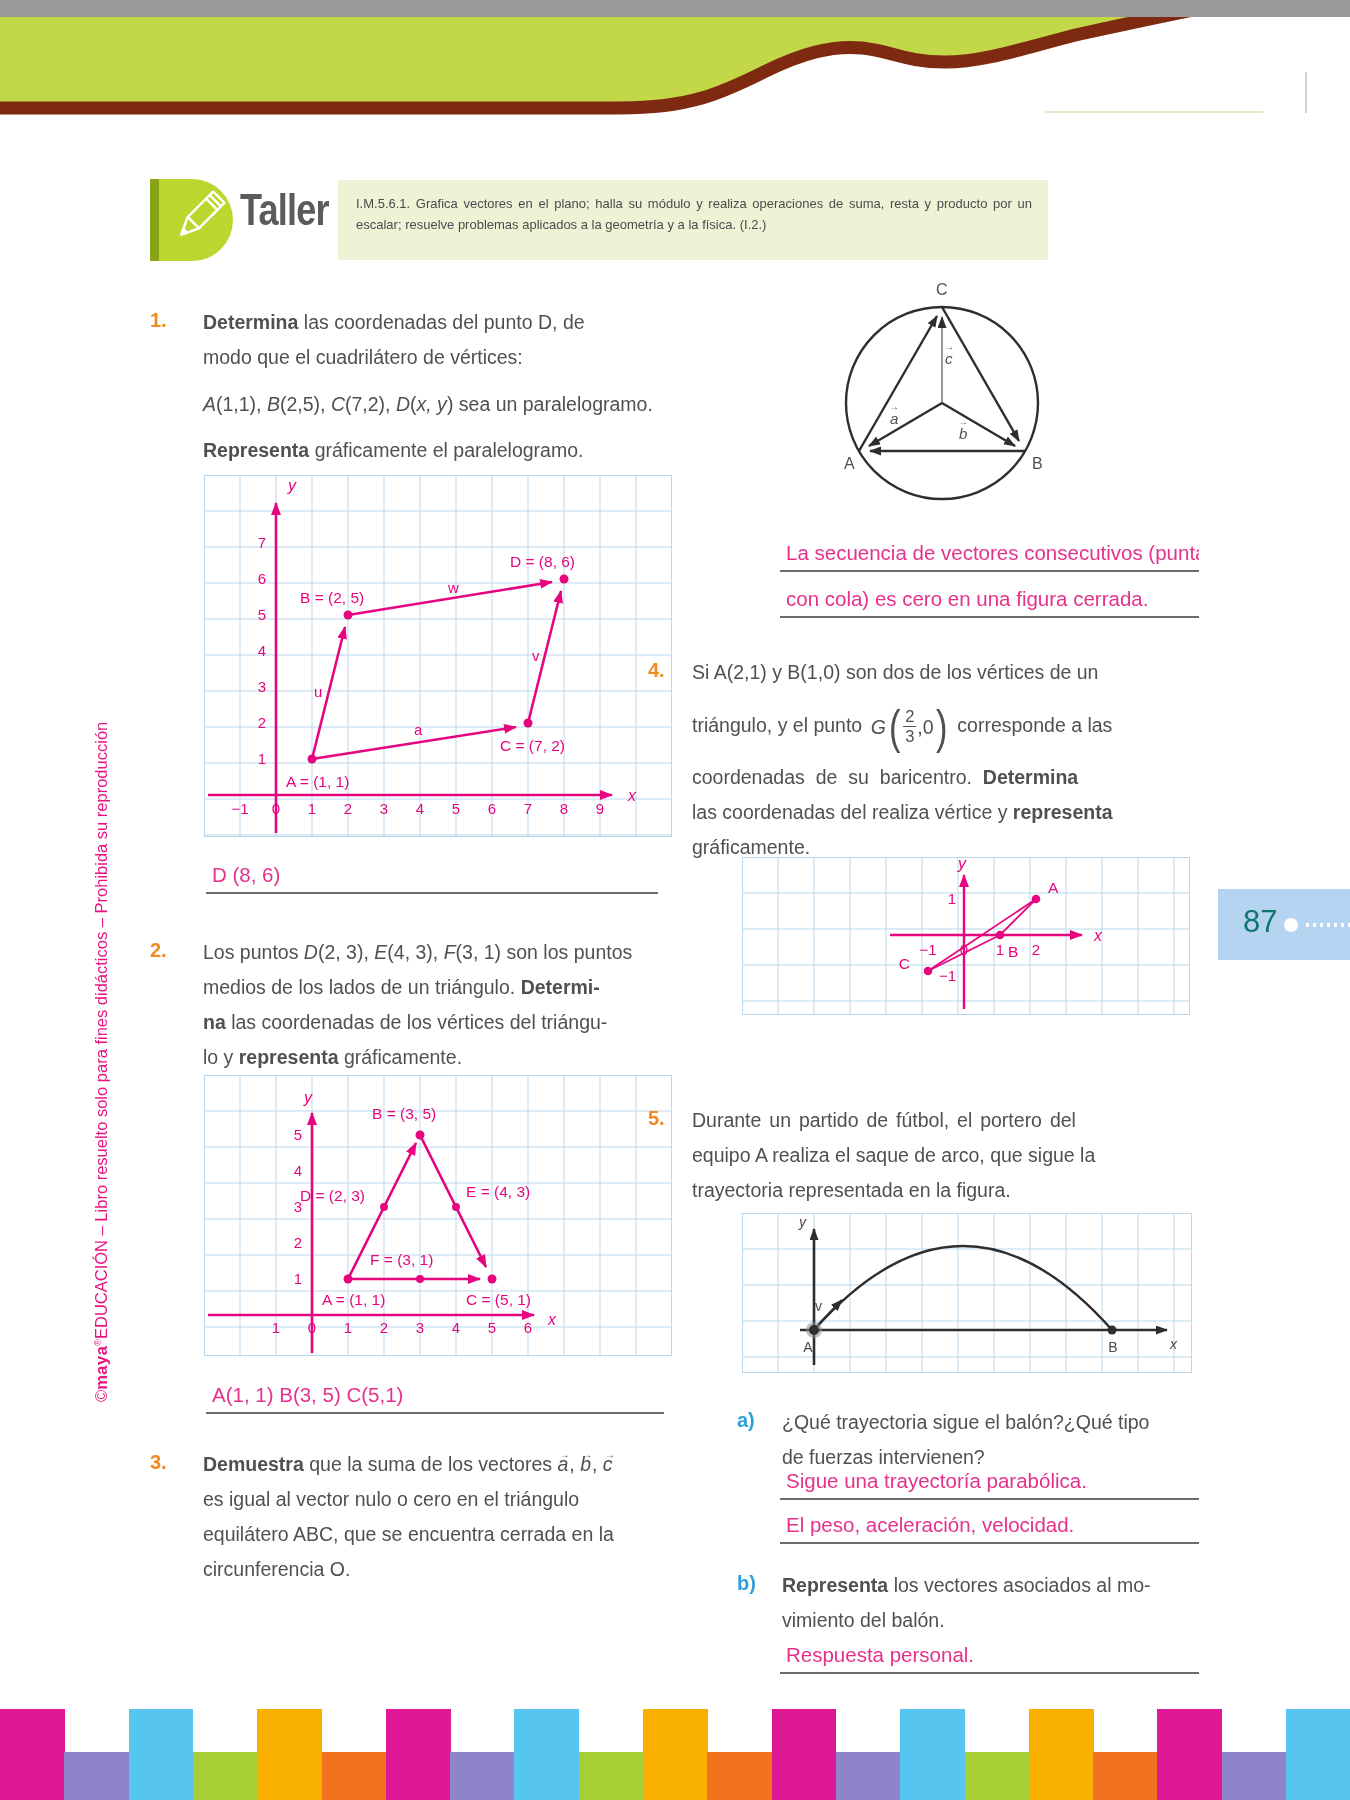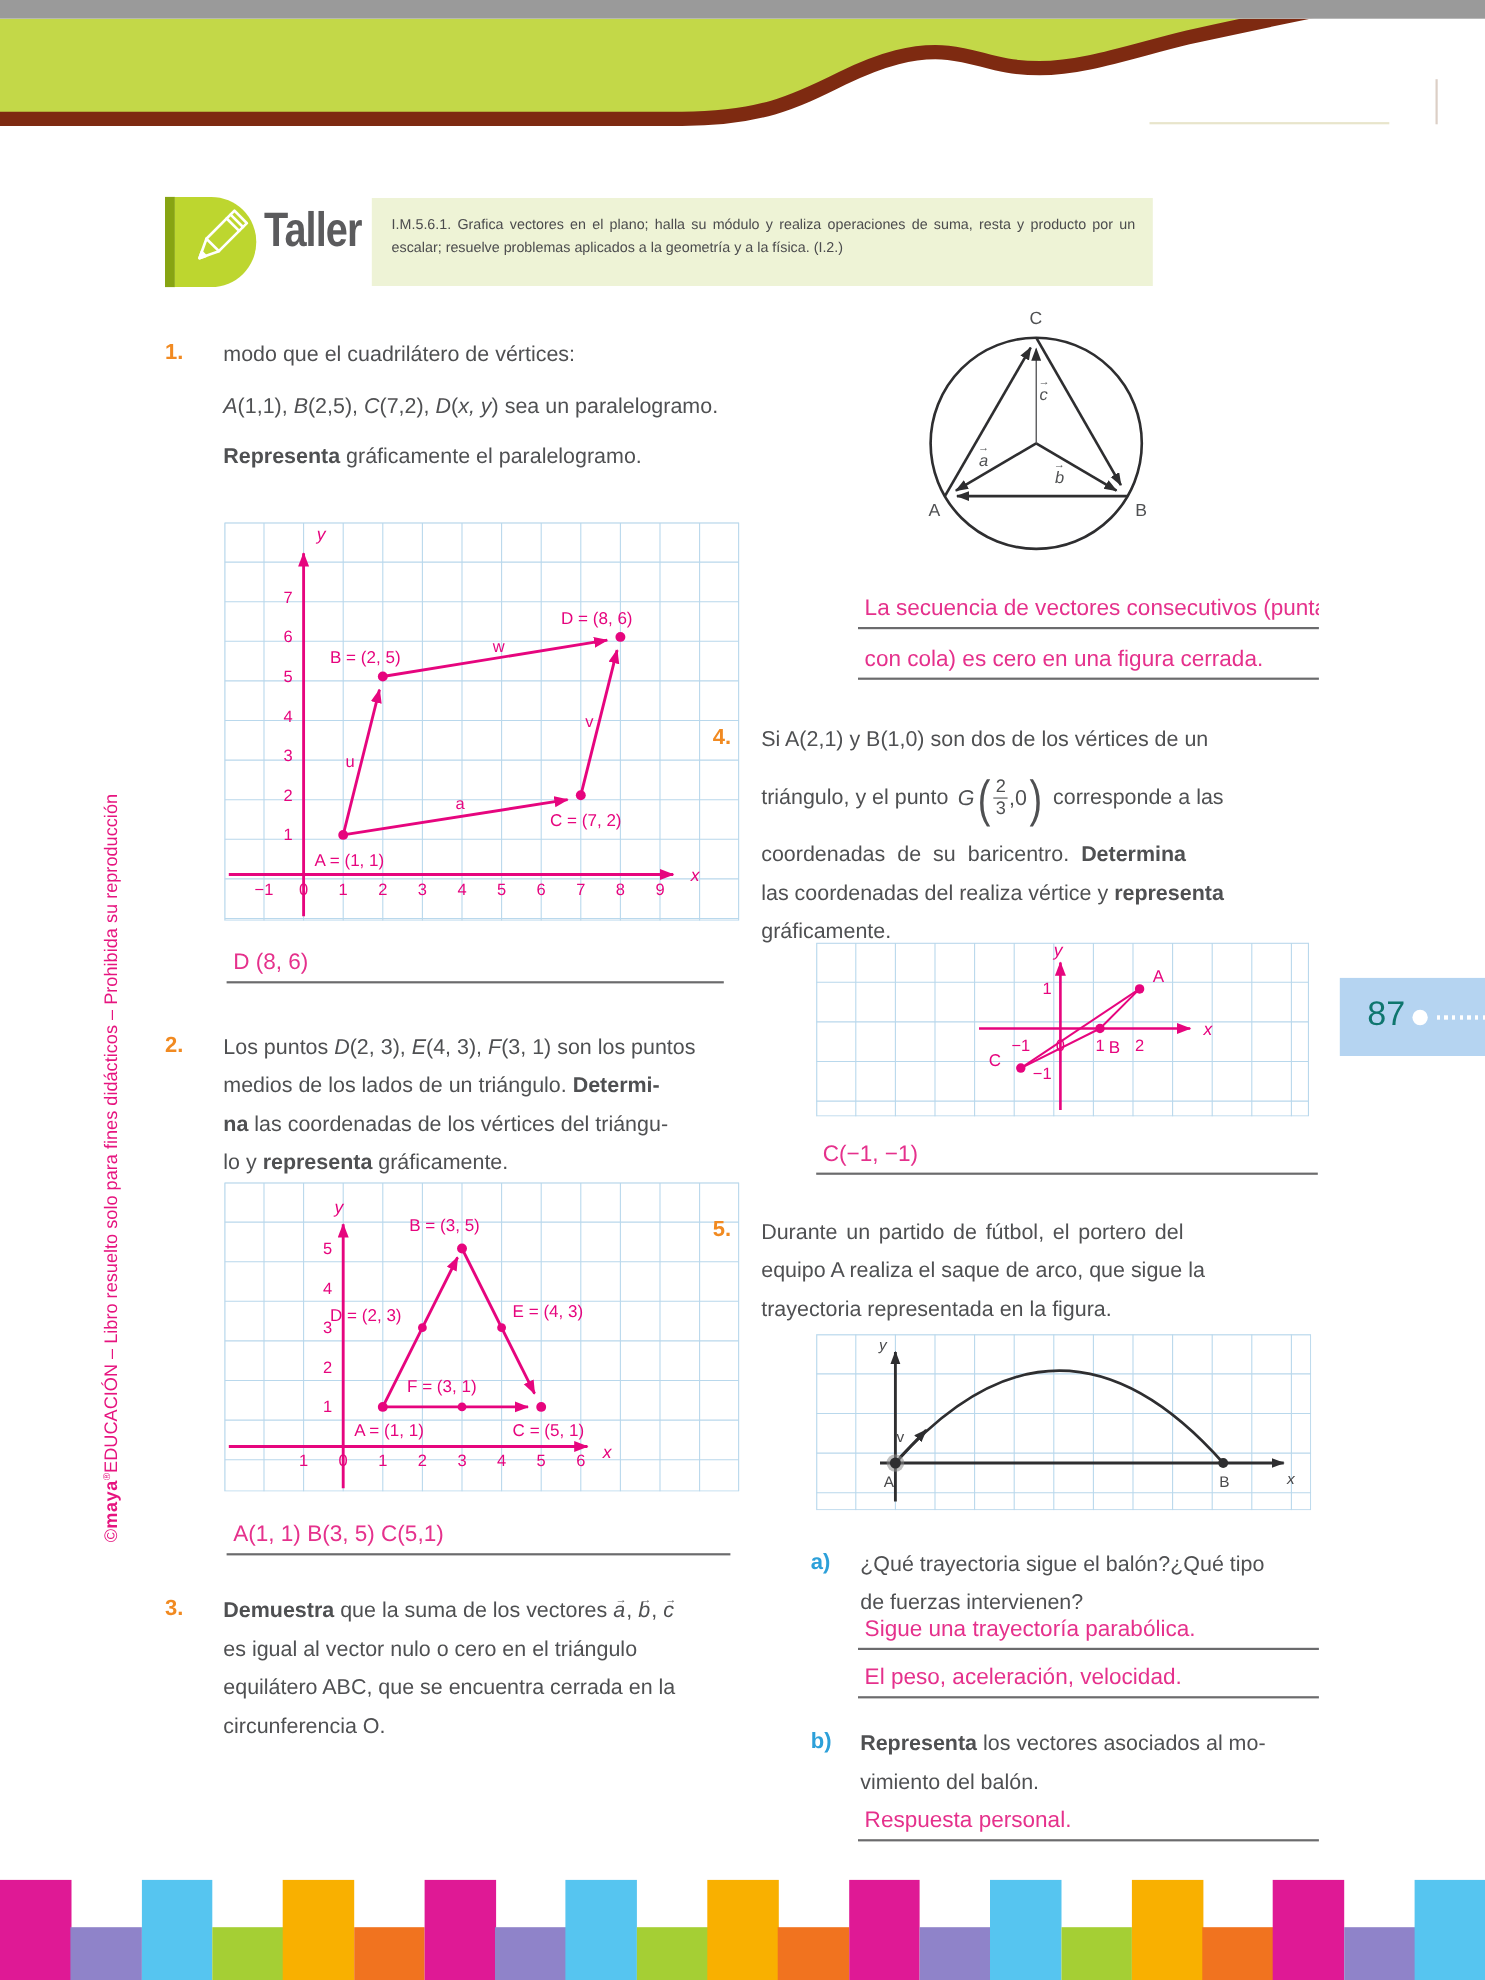--- a/index.html
+++ b/index.html
@@ -103,20 +103,21 @@
   <div class="abs hdr-title">Taller</div>
   <div class="abs hdr-box"></div>
   <div class="abs hdr-desc">I.M.5.6.1. Grafica vectores en el plano; halla su módulo y realiza operaciones de suma, resta y producto por un escalar; resuelve problemas aplicados a la geometría y a la física. (I.2.)</div>
 
   <div class="abs sidebar">
     <span>©</span><span class="b">maya</span><sup>®</sup><span>EDUCACIÓN – Libro resuelto solo para fines didácticos – Prohibida su reproducción</span>
   </div>
 
   <div class="abs exnum" style="left:150px;top:292px;">1.</div>
   <div class="abs rl" style="left:203px;top:288px;">
+      <div class="rl-line"><span class="sb">Determina</span><span class="">  las coordenadas del punto D, de</span></div>
       <div class="rl-line"><span class="">modo que el cuadrilátero de vértices:</span></div>
       <div class="rl-line" style="margin-top: 12px;"><span class="si">A</span><span class="">(1,1), </span><span class="si">B</span><span class="">(2,5), </span><span class="si">C</span><span class="">(7,2), </span><span class="si">D</span><span class="">(</span><span class="si">x, y</span><span class="">) sea un paralelogramo.</span></div>
       <div class="rl-line" style="margin-top: 11px;"><span class="sb">Representa</span><span class=""> gráficamente el paralelogramo.</span></div>
     </div>
 
   <svg class="abs" style="left:204px;top:458px;" width="468" height="362" viewBox="0 0 468 362">
     <defs>
       <marker id="mpink" markerUnits="userSpaceOnUse" markerWidth="15" markerHeight="11" refX="12" refY="5" orient="auto">
         <path d="M0,0 L13,5 L0,10 Z" fill="#e6057e"></path>
       </marker>
@@ -298,21 +299,20 @@
     <line x1="258" y1="78" x2="186" y2="114" class="pk" stroke-width="1.8"></line>
     <line x1="186" y1="114" x2="294" y2="42" class="pk" stroke-width="1.8"></line>
     <circle cx="294" cy="42" r="4.3" fill="#e6057e"></circle>
     <circle cx="258" cy="78" r="4.3" fill="#e6057e"></circle>
     <circle cx="186" cy="114" r="4.3" fill="#e6057e"></circle>
     <text x="306" y="36" class="plabel">A</text>
     <text x="266" y="100" class="plabel">B</text>
     <text x="168" y="112" class="plabel" text-anchor="end">C</text>
   </svg>
 
-  <div class="abs ans" style="left:742px;top:1020px;width:450px;">C(−1, −1)</div>
 
   <div class="abs exnum" style="left:648px;top:1090px;">5.</div>
   <div class="abs rl" style="left:692px;top:1086px;width:505px;">
       <div class="rl-line spread2"><span class="">Durante un partido de fútbol, el portero del</span></div>
       <div class="rl-line"><span class="">equipo A realiza el saque de arco, que sigue la</span></div>
       <div class="rl-line"><span class="">trayectoria representada en la figura.</span></div>
     </div>
 
   <svg class="abs" style="left:742px;top:1196px;" width="450" height="160" viewBox="0 0 450 160">
     <g>

